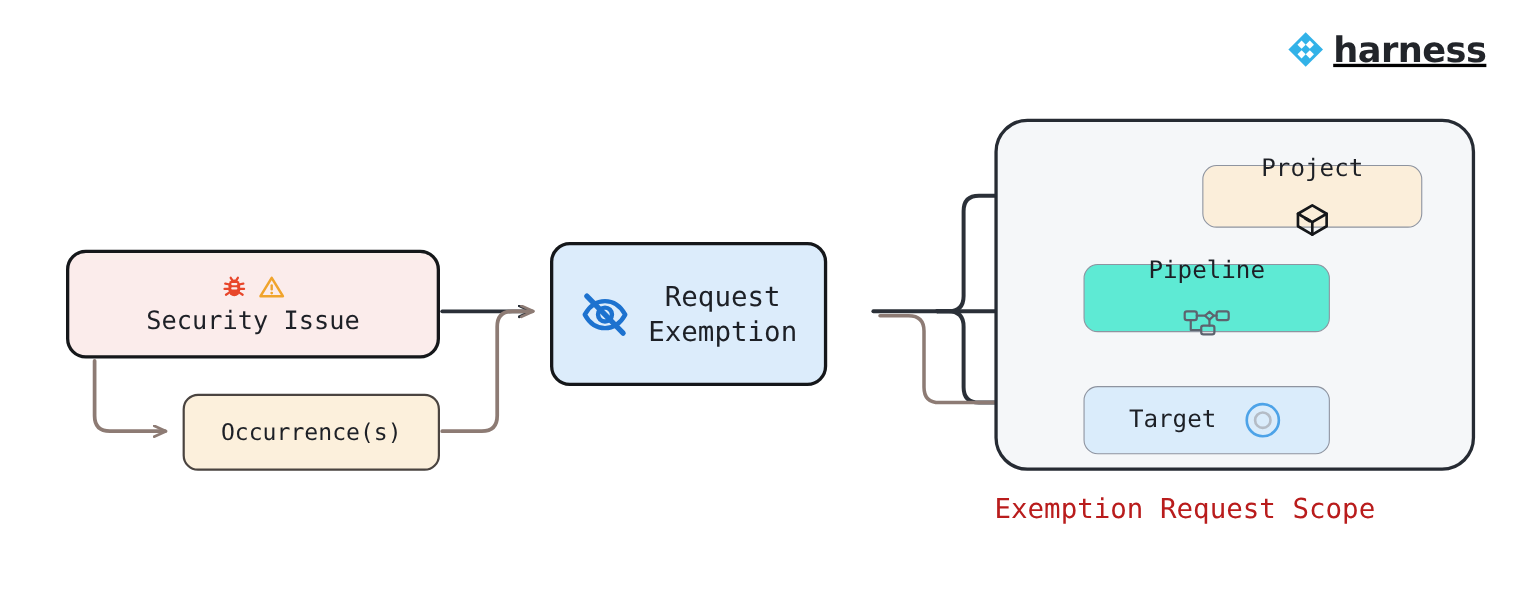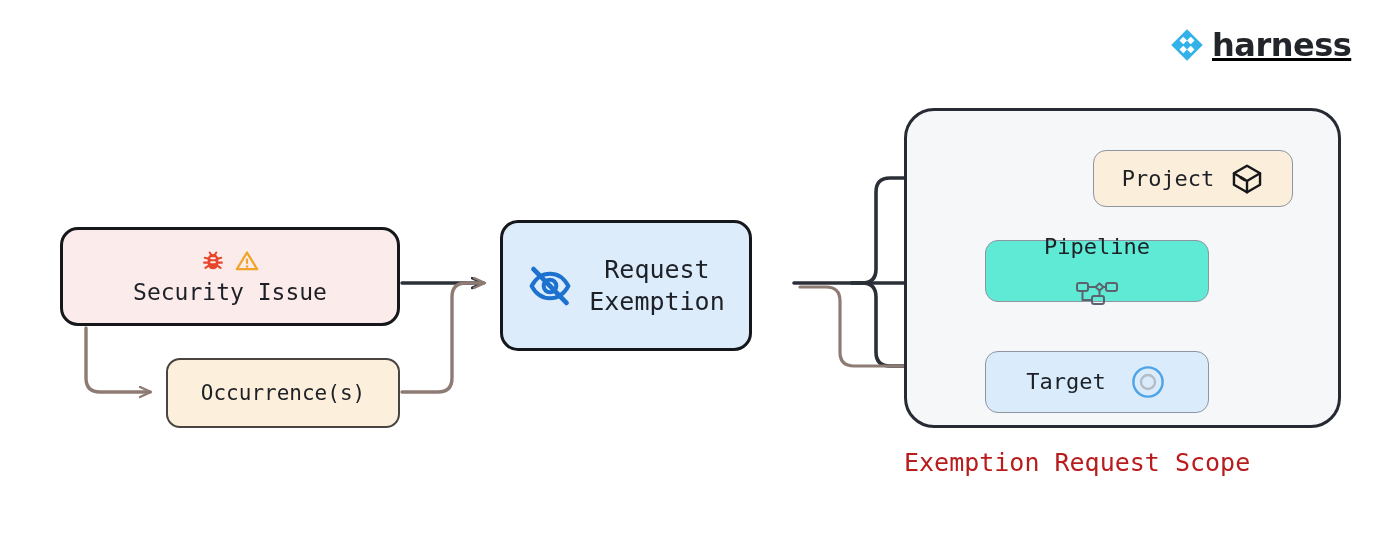--- a/index.html
+++ b/index.html
@@ -52,21 +52,21 @@
   }
   #scope-caption{
     position:absolute;left:904px;top:448px;width:437px;text-align:left;
     font-size:25px;color:#b91c1c;white-space:nowrap;
   }
 
   .scope-node{border:1.6px solid #8e94a0;border-radius:13px;}
   .scope-node .node-label{font-size:22px;}
   .scope-node .ic{display:flex;align-items:center;justify-content:center;}
 
-  #scope-project{left:1093px;top:150px;width:200px;height:57px;background:#fbeeda;gap:16px;}
+  #scope-project{left:1093px;top:150px;width:200px;height:57px;background:#fbeeda;gap:16px;flex-direction:column;}
   #scope-pipeline{left:985px;top:240px;width:224px;height:62px;background:#5eead4;gap:18px;flex-direction:column;}
   #scope-target{left:985px;top:335px;width:224px;height:62px;background:#daecfb;gap:22px;margin-top:16px;}
 </style>
 </head>
 <body>
 
 <div id="canvas">
 
   <svg class="svglayer" viewBox="0 0 1383 537">
     <defs>

